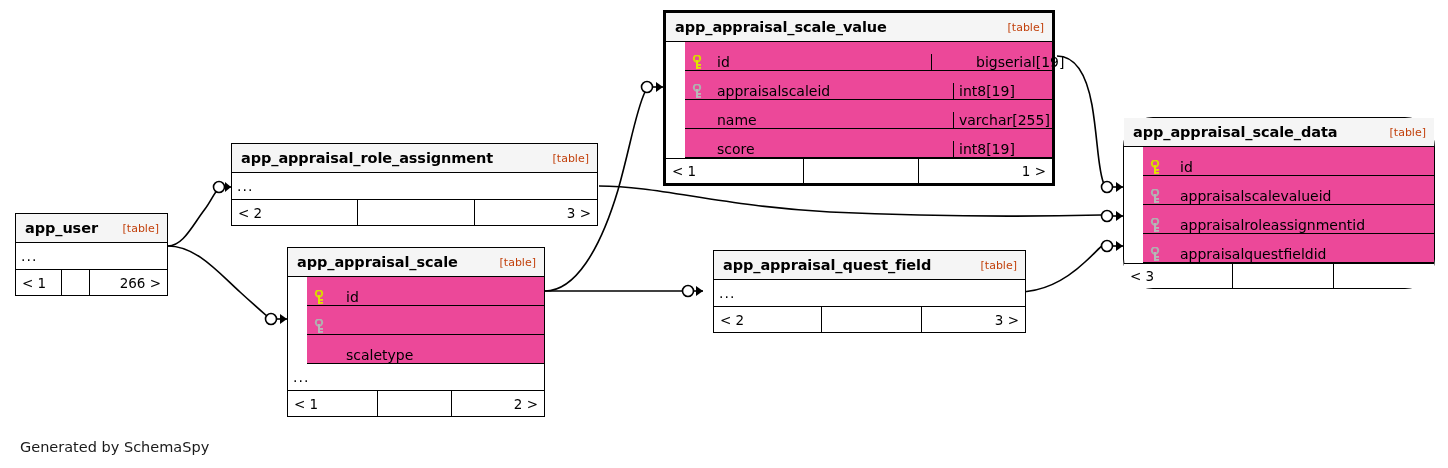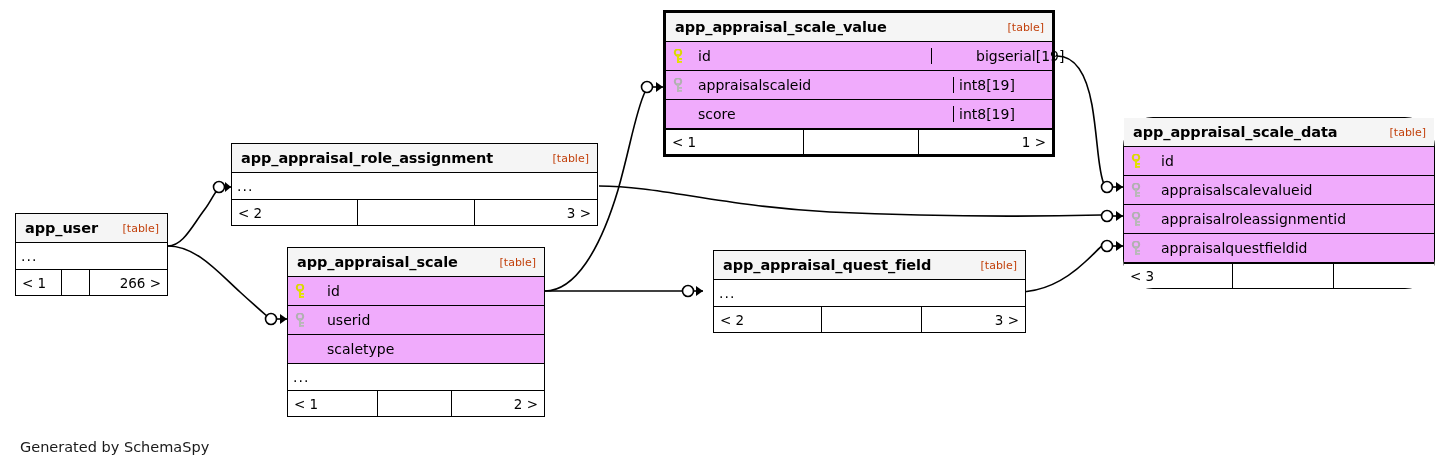--- a/index.html
+++ b/index.html
@@ -55,23 +55,24 @@
   }
   .tbl-title .ttag {
     font-size: 11px;
     color: #c2410c;
     padding-left: 12px;
   }
   .col-row {
     box-sizing: border-box;
     height: 29px;
     display: flex;
-    align-items: center;
+    align-items: flex-end;
     border-bottom: 1px solid #000000;
-    background: #f0abfc;
+    background: #ec4899;
+    margin-left: 19px;
   }
   .col-row:last-child {
     border-bottom: none;
   }
   .col-name {
     flex: 1 1 auto;
     display: flex;
     align-items: center;
     font-size: 14px;
     color: #000000;
@@ -241,20 +242,25 @@
             <rect x="4" y="5" width="2" height="9" fill="#b8b8b8"></rect>
             <rect x="6" y="9" width="3" height="1.8" fill="#b8b8b8"></rect>
             <rect x="6" y="12" width="3" height="1.8" fill="#b8b8b8"></rect>
           </svg>
       </span>
       <span class="col-name">appraisalscaleid</span>
       <span class="col-type" style="width:99px;">int8[19]</span>
     </div>
     <div class="col-row">
       <span class="keycell empty"></span>
+      <span class="col-name">name</span>
+      <span class="col-type" style="width:99px;">varchar[255]</span>
+    </div>
+    <div class="col-row">
+      <span class="keycell empty"></span>
       <span class="col-name">score</span>
       <span class="col-type" style="width:99px;">int8[19]</span>
     </div>
     <div class="footer-row" style="border-top:1px solid #000;">
       <span class="footer-cell left" style="width:137px;">&lt; 1</span>
       <span class="footer-cell left" style="width:115px;"></span>
       <span class="footer-cell right" style="flex:1 1 auto;">1 &gt;</span>
     </div>
   </div>
 
@@ -358,21 +364,20 @@
     </div>
     <div class="col-row">
       <span class="keycell">
         <svg class="key-svg" width="12" height="15" viewBox="0 0 12 15">
             <circle cx="5" cy="3.5" r="3.2" fill="none" stroke="#b0b0b0" stroke-width="2"></circle>
             <rect x="4" y="5" width="2" height="9" fill="#b8b8b8"></rect>
             <rect x="6" y="9" width="3" height="1.8" fill="#b8b8b8"></rect>
             <rect x="6" y="12" width="3" height="1.8" fill="#b8b8b8"></rect>
           </svg>
       </span>
-      <span class="col-name" style="padding-left:13px;">userid</span>
     </div>
     <div class="col-row">
       <span class="keycell empty"></span>
       <span class="col-name" style="padding-left:13px;">scaletype</span>
     </div>
     <div class="ellipsis-row">...</div>
     <div class="footer-row">
       <span class="footer-cell left" style="width:89px;">&lt; 1</span>
       <span class="footer-cell left" style="width:74px;"></span>
       <span class="footer-cell right" style="flex:1 1 auto;">2 &gt;</span>

